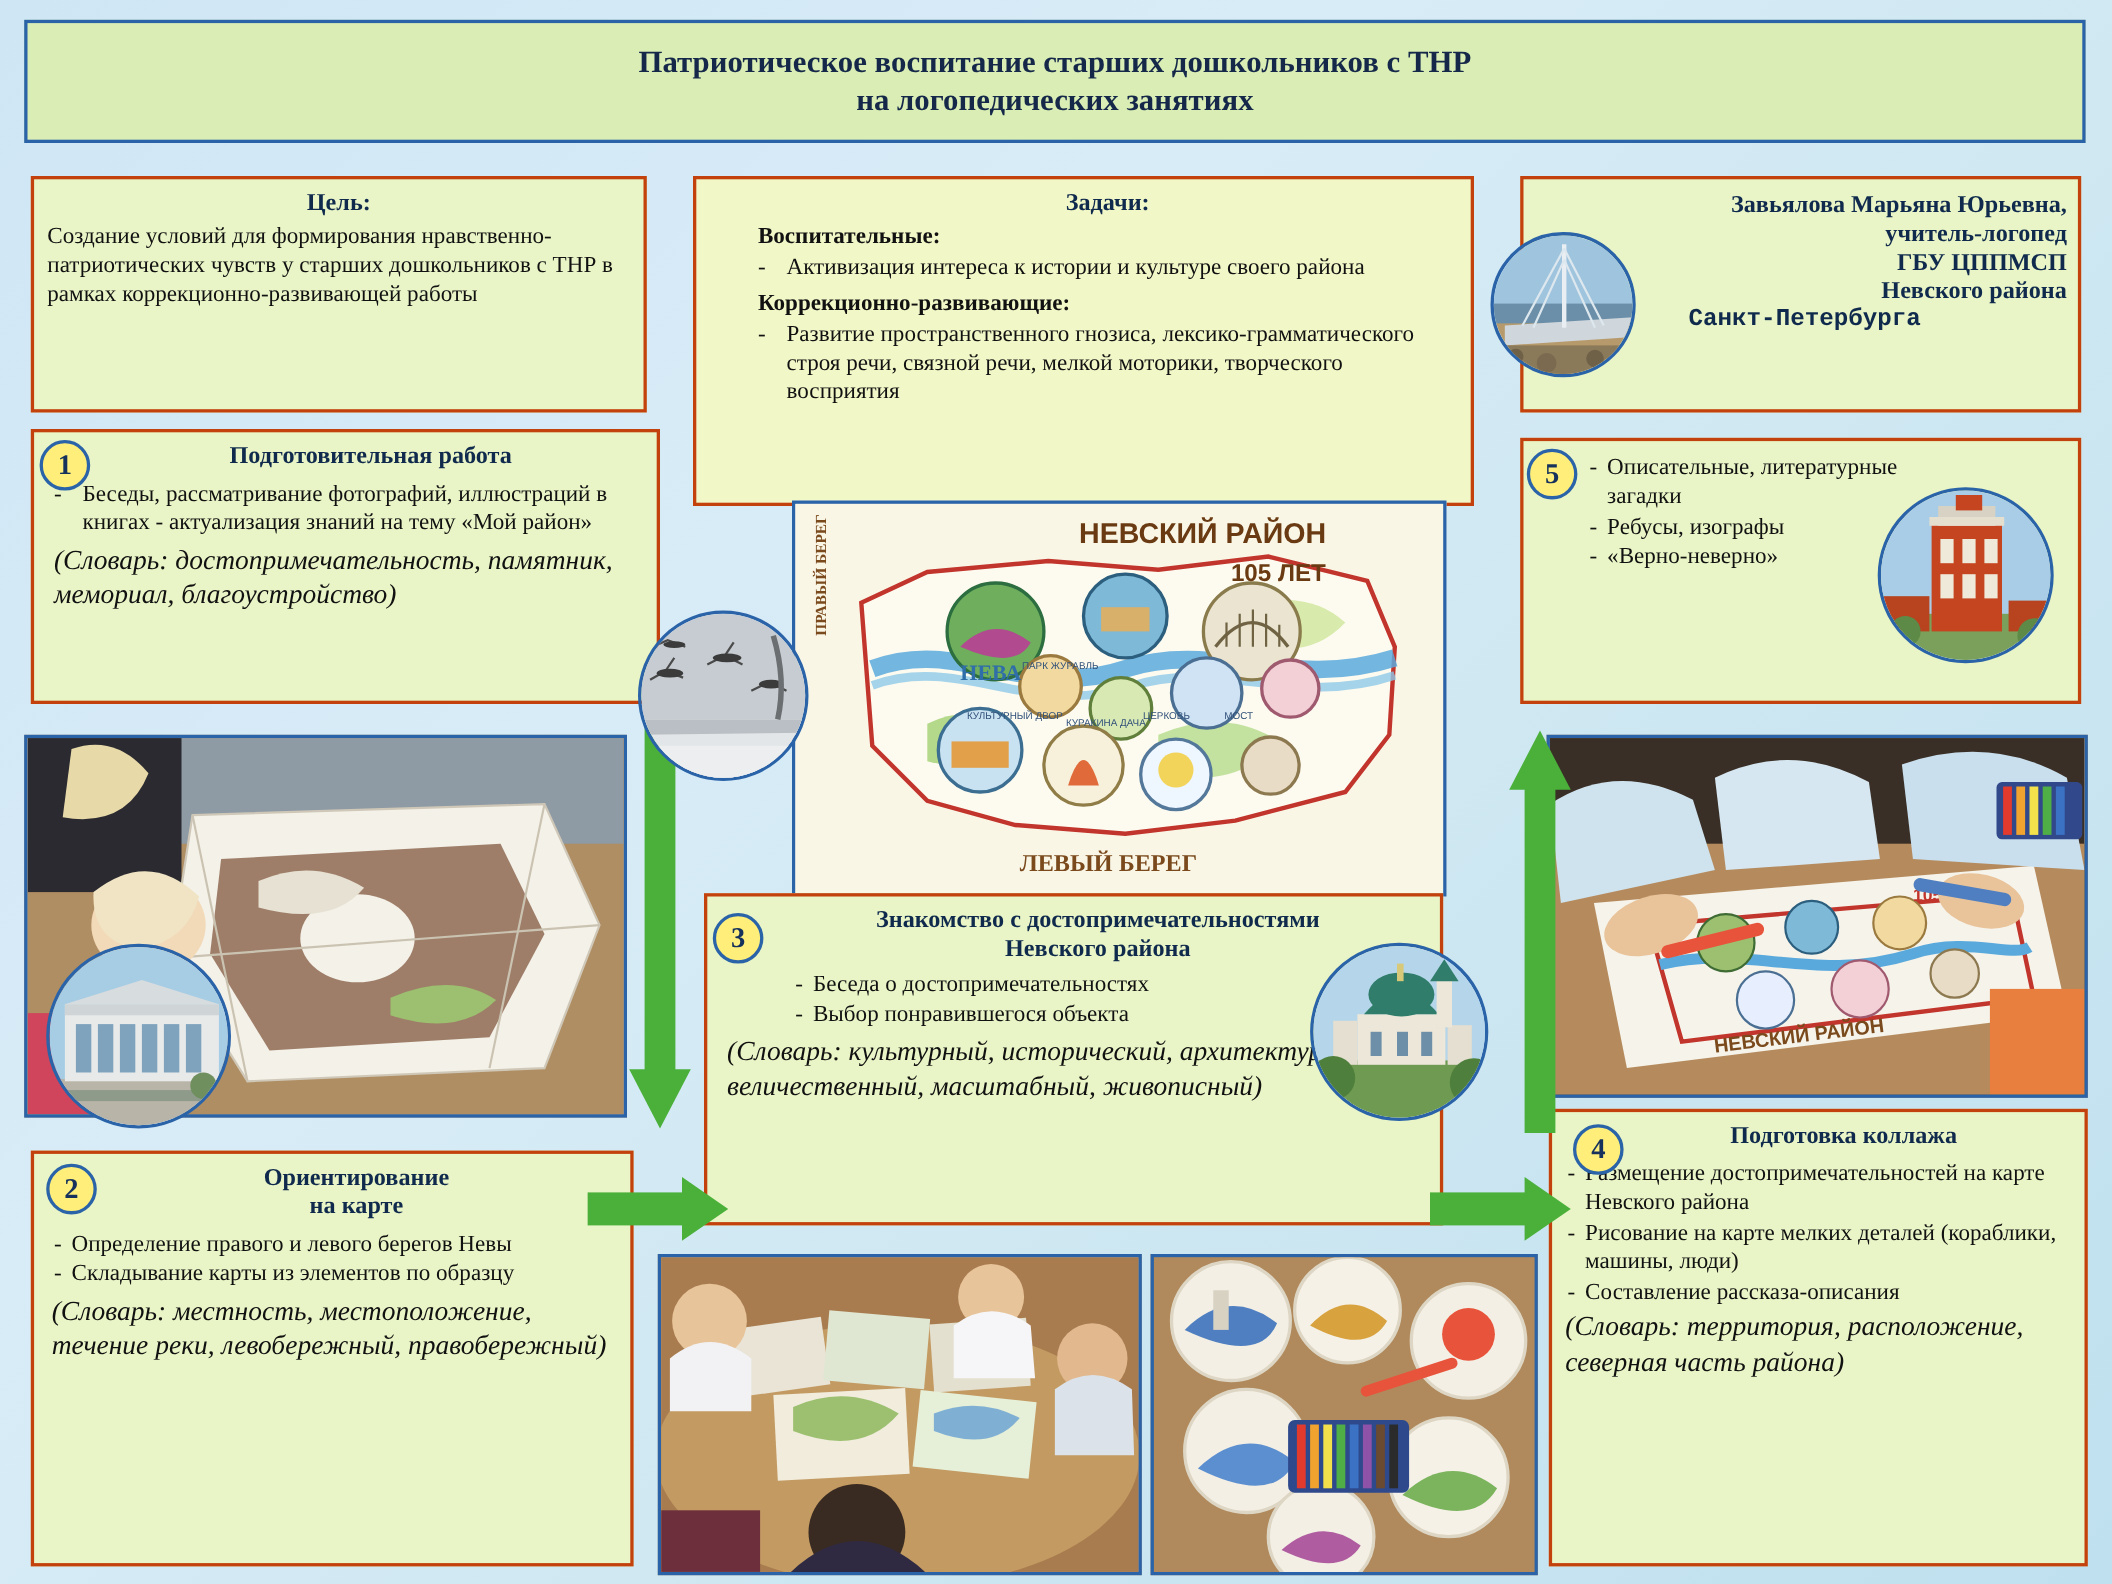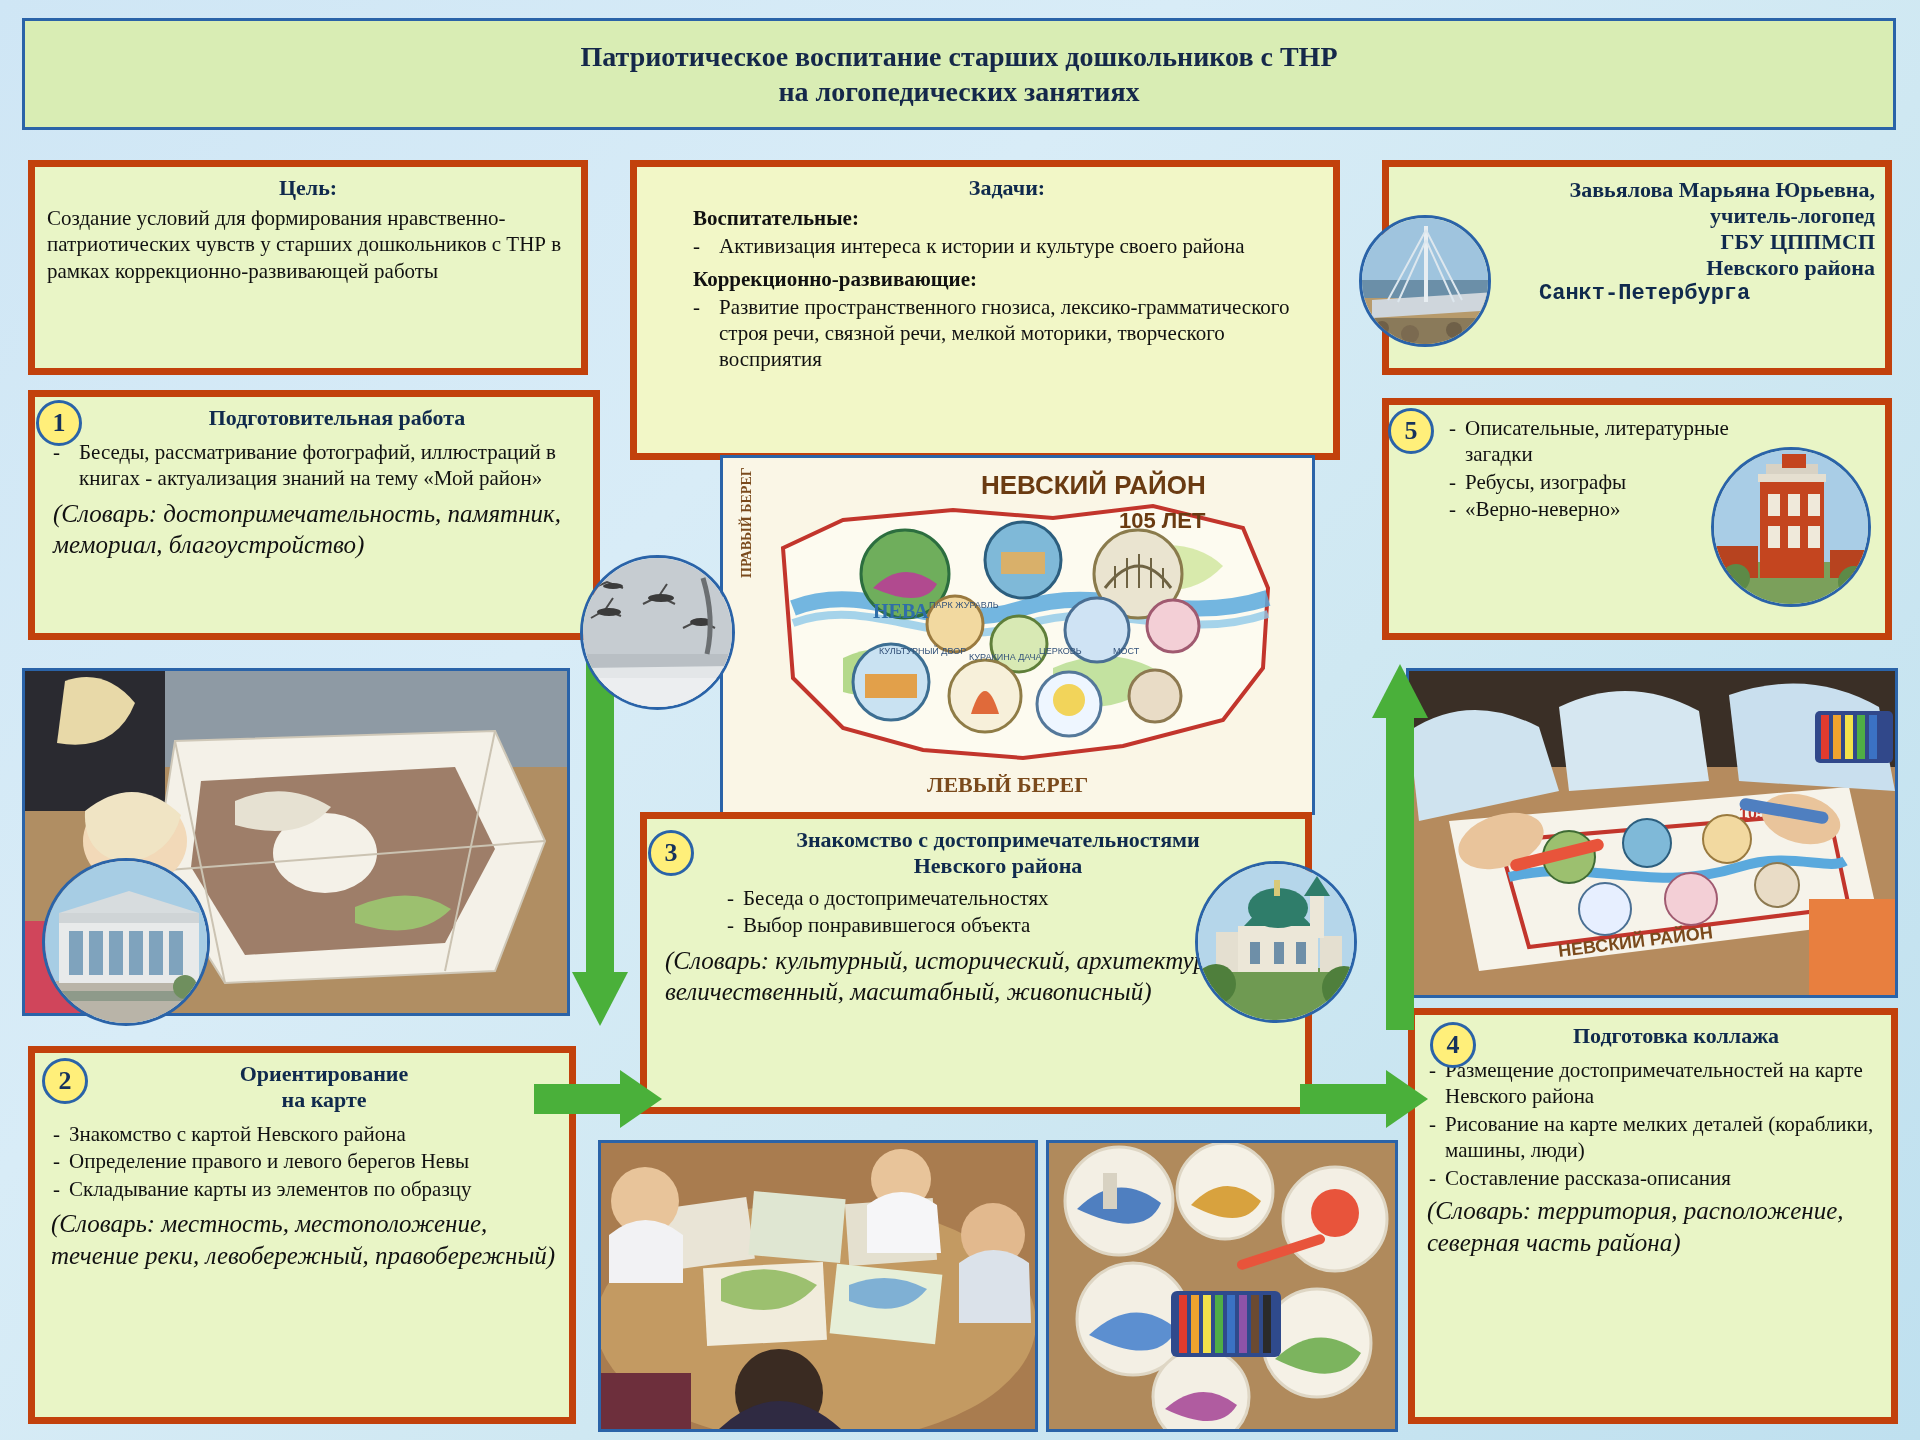--- a/index.html
+++ b/index.html
@@ -16,21 +16,21 @@
   }
   .poster {
     position: absolute;
     left: 0; top: 0;
     width: 1920px;
     height: 1440px;
   }
   
   .box {
     position: absolute;
-    border: 7px solid #c2410c;
+    border: 3px solid #c2410c;
     box-sizing: border-box;
     background: #e9f5c6;
   }
   .box.yellowish { background: #f2f7c7; }
   .title-bar {
     position: absolute;
     left: 22px; top: 18px;
     width: 1874px; height: 112px;
     background: #d9edb4;
     border: 3px solid #2a63a8;
@@ -396,21 +396,20 @@
   </div>
 
   <div class="badge" style="left:42px; top:1058px;">
     <span>2</span>
   </div>
   <div class="box" style="left:28px; top:1046px; width:548px; height:378px;">
     <div class="pad" style="padding-left:16px;">
       <div class="hdr" style="padding-left:40px;">Ориентирование</div>
       <div class="hdr" style="padding-left:40px;">на карте</div>
       <ul class="plain" style="margin-top:8px;">
-        <li>Знакомство с картой Невского района</li>
         <li>Определение правого и левого берегов Невы</li>
         <li>Складывание карты из элементов по образцу</li>
       </ul>
       <div class="ital" style="margin-top:6px;">(Словарь: местность, местоположение, течение реки, левобережный, правобережный)</div>
     </div>
   </div>
 
   <svg class="arrow" style="left:534px; top:1068px;" width="130" height="62" viewBox="0 0 130 62">
     <rect x="0" y="16" width="92" height="30" fill="#4ab03a"></rect>
     <path d="M86 2 L86 60 L128 31 Z" fill="#4ab03a"></path>

